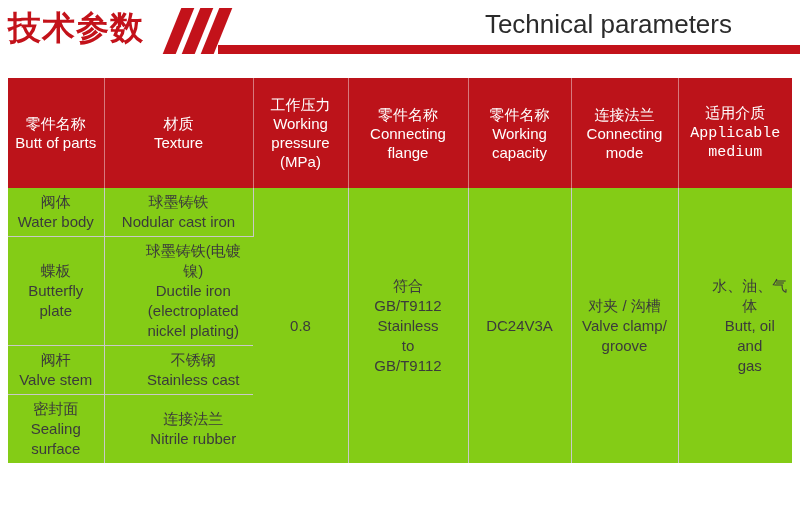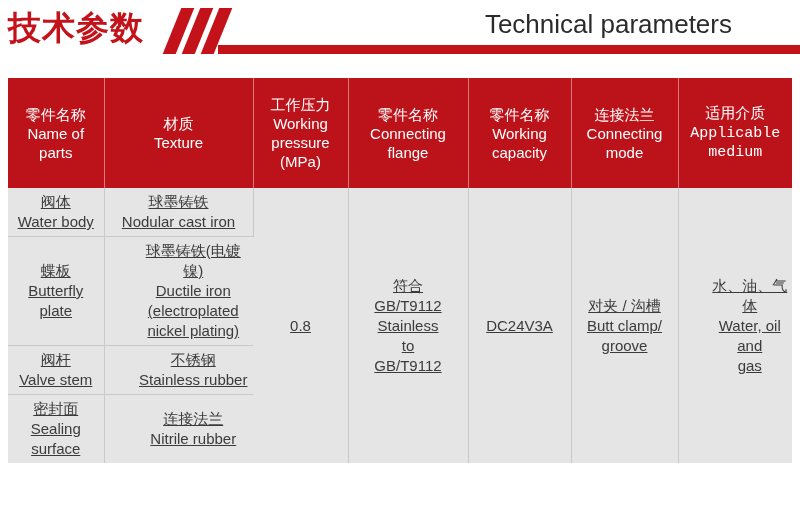--- a/index.html
+++ b/index.html
@@ -57,27 +57,26 @@
     font-size:15px;
     line-height:19px;
     height:102px;
     border-right:1px solid #d7797d;
     border-left:1px solid #d7797d;
   }
   table.spec thead th:first-child{border-left:none;}
   table.spec thead th:last-child{border-right:none;font-family:Liberation Mono, monospace;}
 
   table.spec tbody td{
-    background:#e5e5e5;
+    background:#84cc16;
     color:#3b3b3b;
     font-size:15px;
     line-height:20px;
     border-top:1px solid #c9c9c9;
     border-right:1px solid #c9c9c9;
-    text-decoration:underline;
   }
   table.spec tbody td:last-child{border-right:none;padding-left:32px;}
   table.spec tbody tr:first-child td{border-top:none;}
 
   .big{font-size:17px;}
   .nowrapcell{white-space:nowrap;}
 
   
   col.c0{width:96px;}
   col.c1{width:149px;}
@@ -117,21 +116,21 @@
           <col class="c3">
         <col class="c4">
           <col class="c5">
           <col class="c6">
       </colgroup>
 
       <thead>
         <tr>
           <th>
             <span class="cell-line">零件名称</span>
-            <span class="cell-line">Name of parts</span>
+            <span class="cell-line">Butt of parts</span>
           </th>
           <th>
             <span class="cell-line">材质</span>
             <span class="cell-line">Texture</span>
           </th>
           <th>
             <span class="cell-line">工作压力</span>
             <span class="cell-line">Working pressure</span>
             <span class="cell-line">(MPa)</span>
           </th>
@@ -173,27 +172,27 @@
             <span class="cell-line">GB/T9112</span>
             <span class="cell-line">Stainless</span>
             <span class="cell-line">to</span>
             <span class="cell-line">GB/T9112</span>
           </td>
 
           <td rowspan="4" class="nowrapcell">DC24V3A</td>
 
           <td rowspan="4">
             <span class="cell-line">对夹 / 沟槽</span>
-            <span class="cell-line">Butt clamp/</span>
+            <span class="cell-line">Valve clamp/</span>
             <span class="cell-line">groove</span>
           </td>
 
           <td rowspan="4">
             <span class="cell-line">水、油、气体</span>
-            <span class="cell-line">Water, oil and</span>
+            <span class="cell-line">Butt, oil and</span>
             <span class="cell-line">gas</span>
           </td>
         </tr>
 
         <tr>
           <td>
             <span class="cell-line">蝶板</span>
             <span class="cell-line">Butterfly plate</span>
           </td>
           <td>
@@ -202,21 +201,21 @@
           </td>
         </tr>
 
         <tr>
           <td>
             <span class="cell-line">阀杆</span>
             <span class="cell-line">Valve stem</span>
           </td>
           <td>
             <span class="cell-line">不锈钢</span>
-            <span class="cell-line">Stainless rubber</span>
+            <span class="cell-line">Stainless cast</span>
           </td>
         </tr>
 
         <tr>
           <td>
             <span class="cell-line">密封面</span>
             <span class="cell-line">Sealing surface</span>
           </td>
           <td>
             <span class="cell-line">连接法兰</span>

